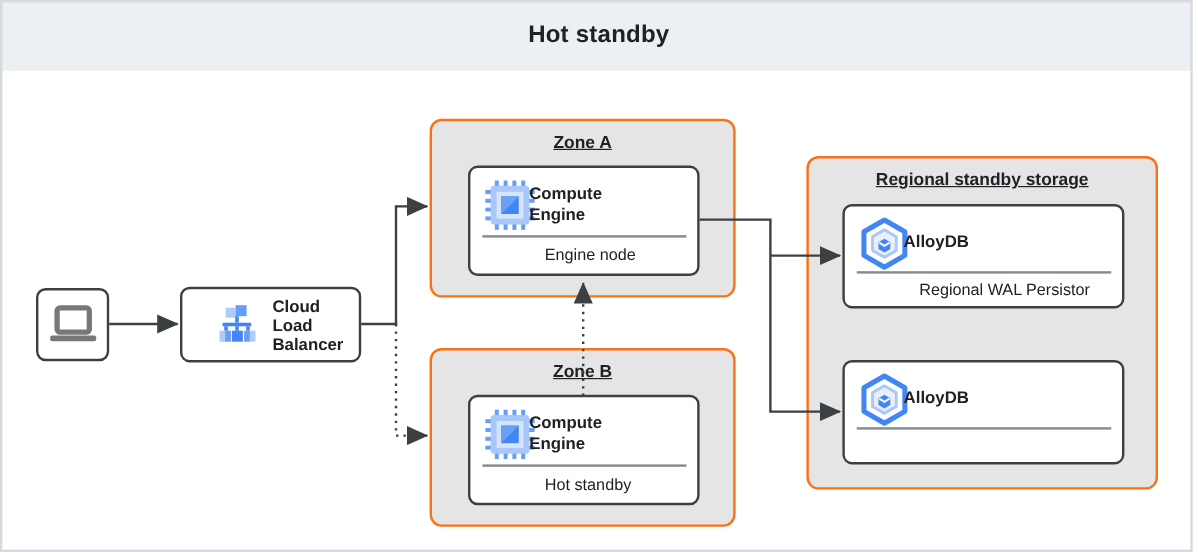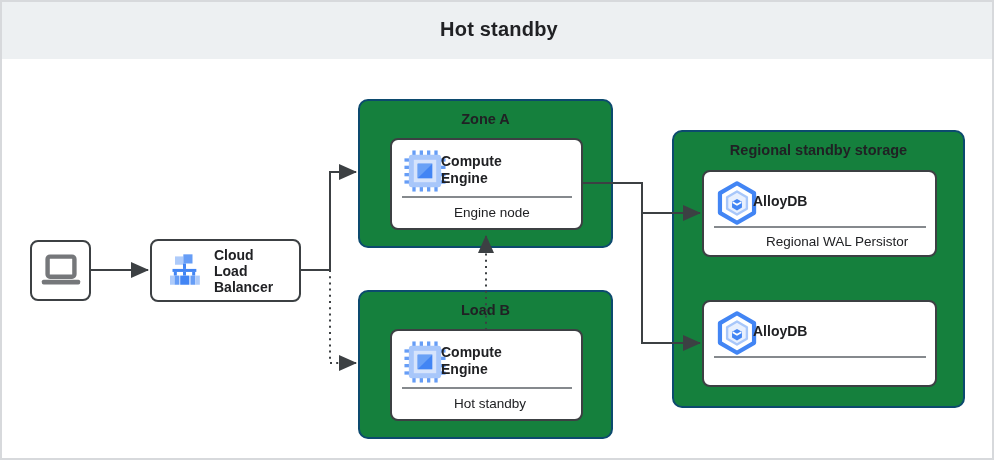--- a/index.html
+++ b/index.html
@@ -11,25 +11,26 @@
   .band{
     position:absolute;left:0;top:0;width:998px;height:59px;background:#edf0f2;
     display:flex;align-items:center;justify-content:center;
   }
   .band .title{font-size:20px;font-weight:bold;letter-spacing:.2px;}
   .node{
     position:absolute;background:#fff;border:2px solid #3c4043;border-radius:8px;
     box-sizing:border-box;
   }
   .client{left:30px;top:240px;width:61px;height:61px;display:flex;align-items:center;justify-content:center;}
-  .lb{left:150px;top:239px;width:151px;height:63px;display:flex;align-items:center;gap:9px;padding-left:13px;}
+  .lb{left:150px;top:239px;width:151px;height:63px;display:flex;align-items:center;gap:9px;padding-left:13px;justify-content:flex-end;}
   .lb .lbl{font-size:14px;font-weight:bold;line-height:16px;width:72px;}
   .container-box{
-    position:absolute;background:#15803d;border:2px solid #0c4a6e;border-radius:10px;
+    position:absolute;background:#e5e5e5;border:2px solid #f97316;border-radius:10px;
     box-sizing:border-box;
+    text-decoration:underline;
   }
   .zone-a{left:358px;top:99px;width:255px;height:149px;}
   .zone-b{left:358px;top:290px;width:255px;height:149px;}
   .storage{left:672px;top:130px;width:293px;height:278px;}
   .container-box .ctitle{
     text-align:center;margin-top:10px;font-size:14.5px;font-weight:bold;
   }
   .service{
     position:absolute;background:#fff;border:2px solid #3c4043;border-radius:8px;box-sizing:border-box;
   }
@@ -109,21 +110,21 @@
         <rect x="8" y="8" width="8" height="8" fill="#4285F4"></rect>
         <polygon points="8,16 8,8 16,8" fill="#69A1F6"></polygon>
       </svg>
       <div class="svc-label">Compute Engine</div>
       <div class="divider"></div>
       <div class="svc-role">Engine node</div>
     </div>
   </div>
 
   <div class="container-box zone-b">
-    <div class="ctitle">Load B</div>
+    <div class="ctitle">Zone B</div>
     <div class="service svc-compute">
       <svg class="svc-icon" viewBox="0 0 24 24">
         <g fill="#669DF6">
           <rect x="5.1" y="0.8" width="1.8" height="2.9"></rect>
             <rect x="9.1" y="0.8" width="1.8" height="2.9"></rect>
             <rect x="13.1" y="0.8" width="1.8" height="2.9"></rect>
             <rect x="17.1" y="0.8" width="1.8" height="2.9"></rect>
           <rect x="5.1" y="20.3" width="1.8" height="2.9"></rect>
             <rect x="9.1" y="20.3" width="1.8" height="2.9"></rect>
             <rect x="13.1" y="20.3" width="1.8" height="2.9"></rect>

